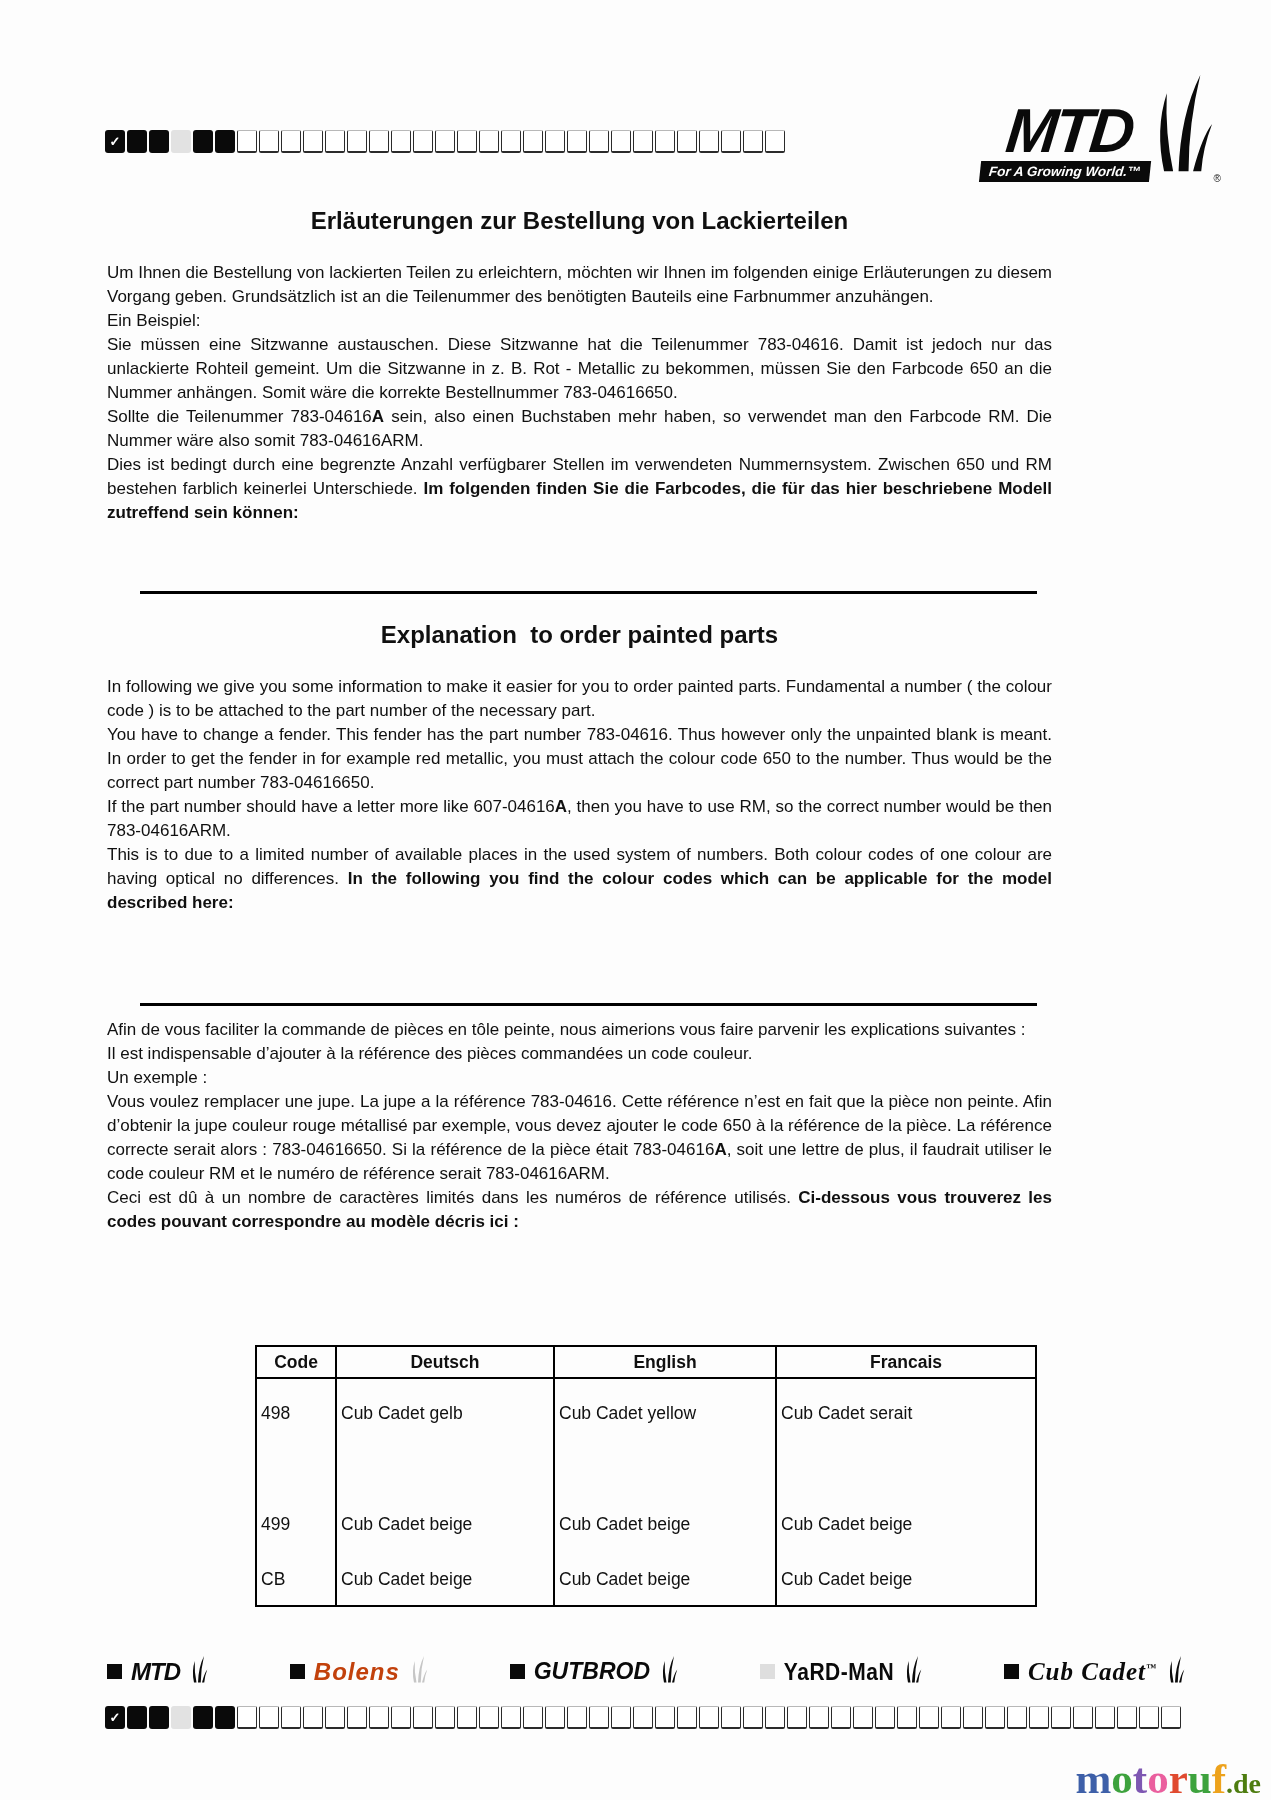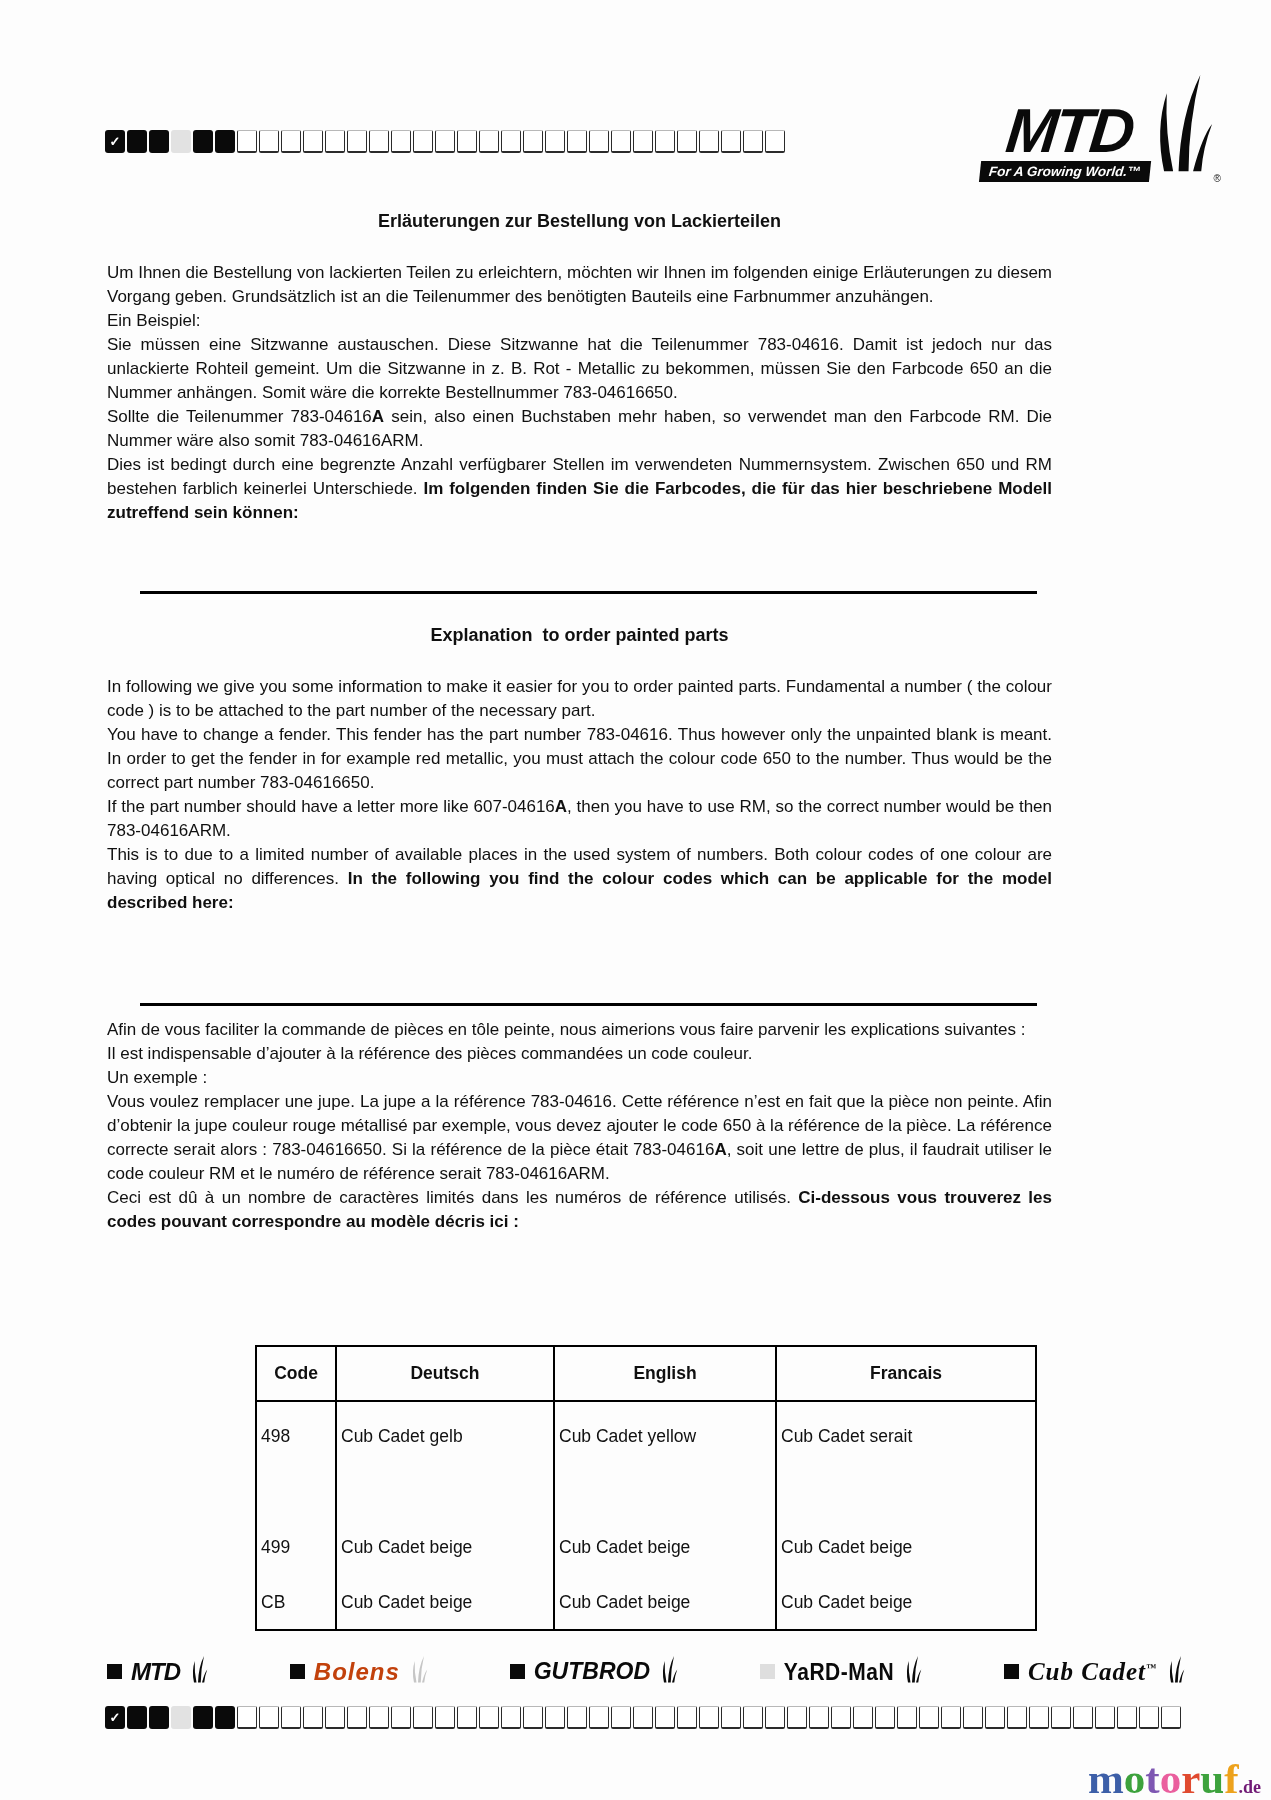--- a/index.html
+++ b/index.html
@@ -33,34 +33,34 @@
   .mtd-bar{background:#0a0a0a;color:#fff;font-style:italic;font-weight:bold;
            font-size:13.5px;padding:3px 9px;margin-top:3px;white-space:nowrap;}
   .mtd-grass{margin-left:2px;color:#0a0a0a;position:relative;}
   .mtd-reg{position:absolute;right:-8px;bottom:-2px;font-size:10px;color:#222;}
 
   
   .sec{position:absolute;left:107px;width:945px;}
   #sec-de{top:208px;}
   #sec-en{top:606px;margin-top:16px;}
   #sec-fr{top:1018px;}
-  .sec-title{font-size:18px;font-weight:bold;text-align:center;margin:0 0 27px 0;
+  .sec-title{font-size:24px;font-weight:bold;text-align:center;margin:0 0 27px 0;
              line-height:26px;white-space:pre-wrap;}
   .sec p{margin:0;text-align:justify;font-size:17px;line-height:24px;}
   .sec .b{font-weight:bold;}
   .divider{position:absolute;left:140px;width:897px;height:3px;background:#000;}
   #divider-en{top:591px;}
   #divider-fr{top:1003px;}
 
   
   #color-table{position:absolute;left:255px;top:1345px;border-collapse:collapse;
                table-layout:fixed;width:780px;}
   #color-table th,#color-table td{
       border-left:2px solid #000;border-right:2px solid #000;
-      font-size:17.5px;padding:16px 4px;box-sizing:border-box;}
+      font-size:17.5px;padding:4px 4px;box-sizing:border-box;}
   #color-table{border:2px solid #000;}
   #color-table th{border-bottom:2px solid #000;height:32px;font-weight:bold;}
   #color-table tr.r0 td{height:118px;vertical-align:top;padding-top:24px;}
   #color-table tr.r1 td{height:57px;vertical-align:middle;}
   #color-table tr.r2 td{height:53px;vertical-align:middle;}
 
   
   #footer-brands{position:absolute;left:107px;top:1656px;width:1078px;
                  display:flex;justify-content:space-between;align-items:center;}
   .brand{display:flex;align-items:center;gap:9px;}
@@ -73,21 +73,21 @@
   .bl-yardman{font-size:21px;font-weight:700;letter-spacing:0.5px;color:#0a0a0a;
               transform:scaleY(1.15);}
   .bl-cubcadet{font-family:"Liberation Serif",serif;font-size:25px;font-style:italic;
                font-weight:bold;letter-spacing:1px;color:#0a0a0a;}
   .brand .tm{font-size:10px;vertical-align:super;}
 
   
   #watermark{position:absolute;right:10px;bottom:0;font-family:"Liberation Serif",serif;
              font-weight:bold;line-height:1;}
   #watermark .wl{font-size:43px;}
-  #watermark .wsuffix{font-size:18px;color:#701a75;font-weight:bold;}
+  #watermark .wsuffix{font-size:28px;color:#4d7c0f;font-weight:bold;}
 </style>
 </head>
 <body>
 
 <div class="page">
 
   <div class="strip" id="strip-top">
       <span class="sq sq-check">✓</span>
       <span class="sq sq-filled"></span>
       <span class="sq sq-filled"></span>

